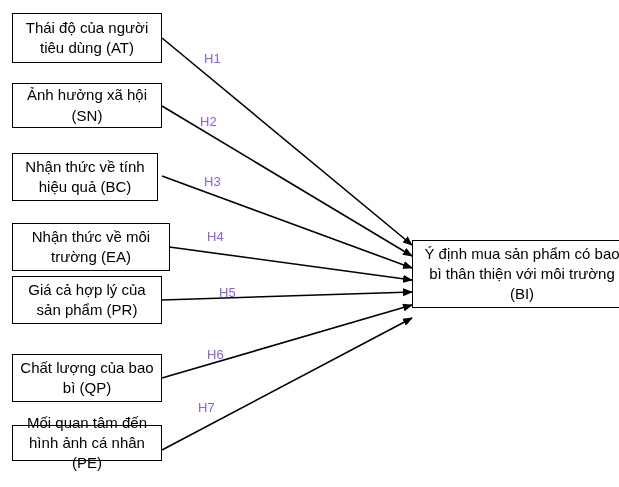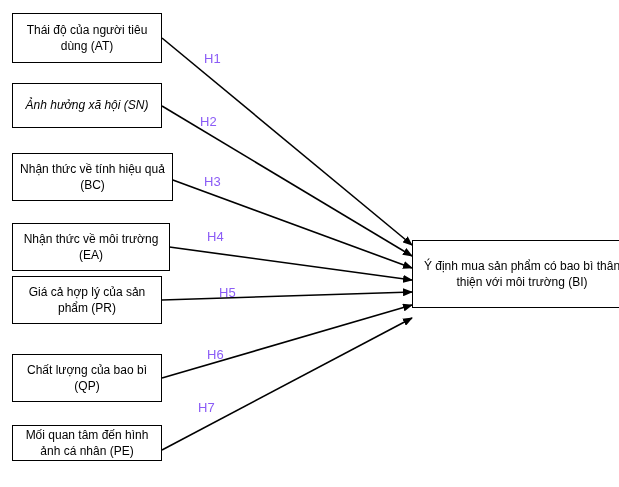--- a/index.html
+++ b/index.html
@@ -19,21 +19,21 @@
   }
   .node {
     position: absolute;
     box-sizing: border-box;
     border: 1px solid #000000;
     background: #ffffff;
     display: flex;
     align-items: center;
     justify-content: center;
     text-align: center;
-    font-size: 12px;
+    font-size: 15px;
     line-height: 1.35;
     color: #000000;
     padding: 2px 4px;
     z-index: 3;
   }
   .node-text {
     display: block;
     white-space: pre-line;
   }
   .edge-label {
@@ -68,24 +68,24 @@
     <line x1="162" y1="176" x2="412" y2="268" stroke="#000000" stroke-width="1.6" marker-end="url(#arrow)"></line>
     <line x1="162" y1="246" x2="412" y2="280" stroke="#000000" stroke-width="1.6" marker-end="url(#arrow)"></line>
     <line x1="162" y1="300" x2="412" y2="292" stroke="#000000" stroke-width="1.6" marker-end="url(#arrow)"></line>
     <line x1="162" y1="378" x2="412" y2="305" stroke="#000000" stroke-width="1.6" marker-end="url(#arrow)"></line>
     <line x1="162" y1="450" x2="412" y2="318" stroke="#000000" stroke-width="1.6" marker-end="url(#arrow)"></line>
   </svg>
 
   <div class="node" style="left:12px; top:13px; width:150px; height:50px;">
     <span class="node-text">Thái độ của người tiêu dùng (AT)</span>
   </div>
-  <div class="node" style="left:12px; top:83px; width:150px; height:45px;font-style:italic;">
+  <div class="node" style="left:12px; top:83px; width:150px; height:45px;">
     <span class="node-text">Ảnh hưởng xã hội (SN)</span>
   </div>
-  <div class="node" style="left:12px; top:153px; width:161px; height:48px;">
+  <div class="node" style="left:12px; top:153px; width:146px; height:48px;">
     <span class="node-text">Nhận thức về tính hiệu quả (BC)</span>
   </div>
   <div class="node" style="left:12px; top:223px; width:158px; height:48px;">
     <span class="node-text">Nhận thức về môi trường (EA)</span>
   </div>
   <div class="node" style="left:12px; top:276px; width:150px; height:48px;">
     <span class="node-text">Giá cả hợp lý của sản phẩm (PR)</span>
   </div>
   <div class="node" style="left:12px; top:354px; width:150px; height:48px;align-items:center;">
     <span class="node-text">Chất lượng của bao bì (QP)</span>

